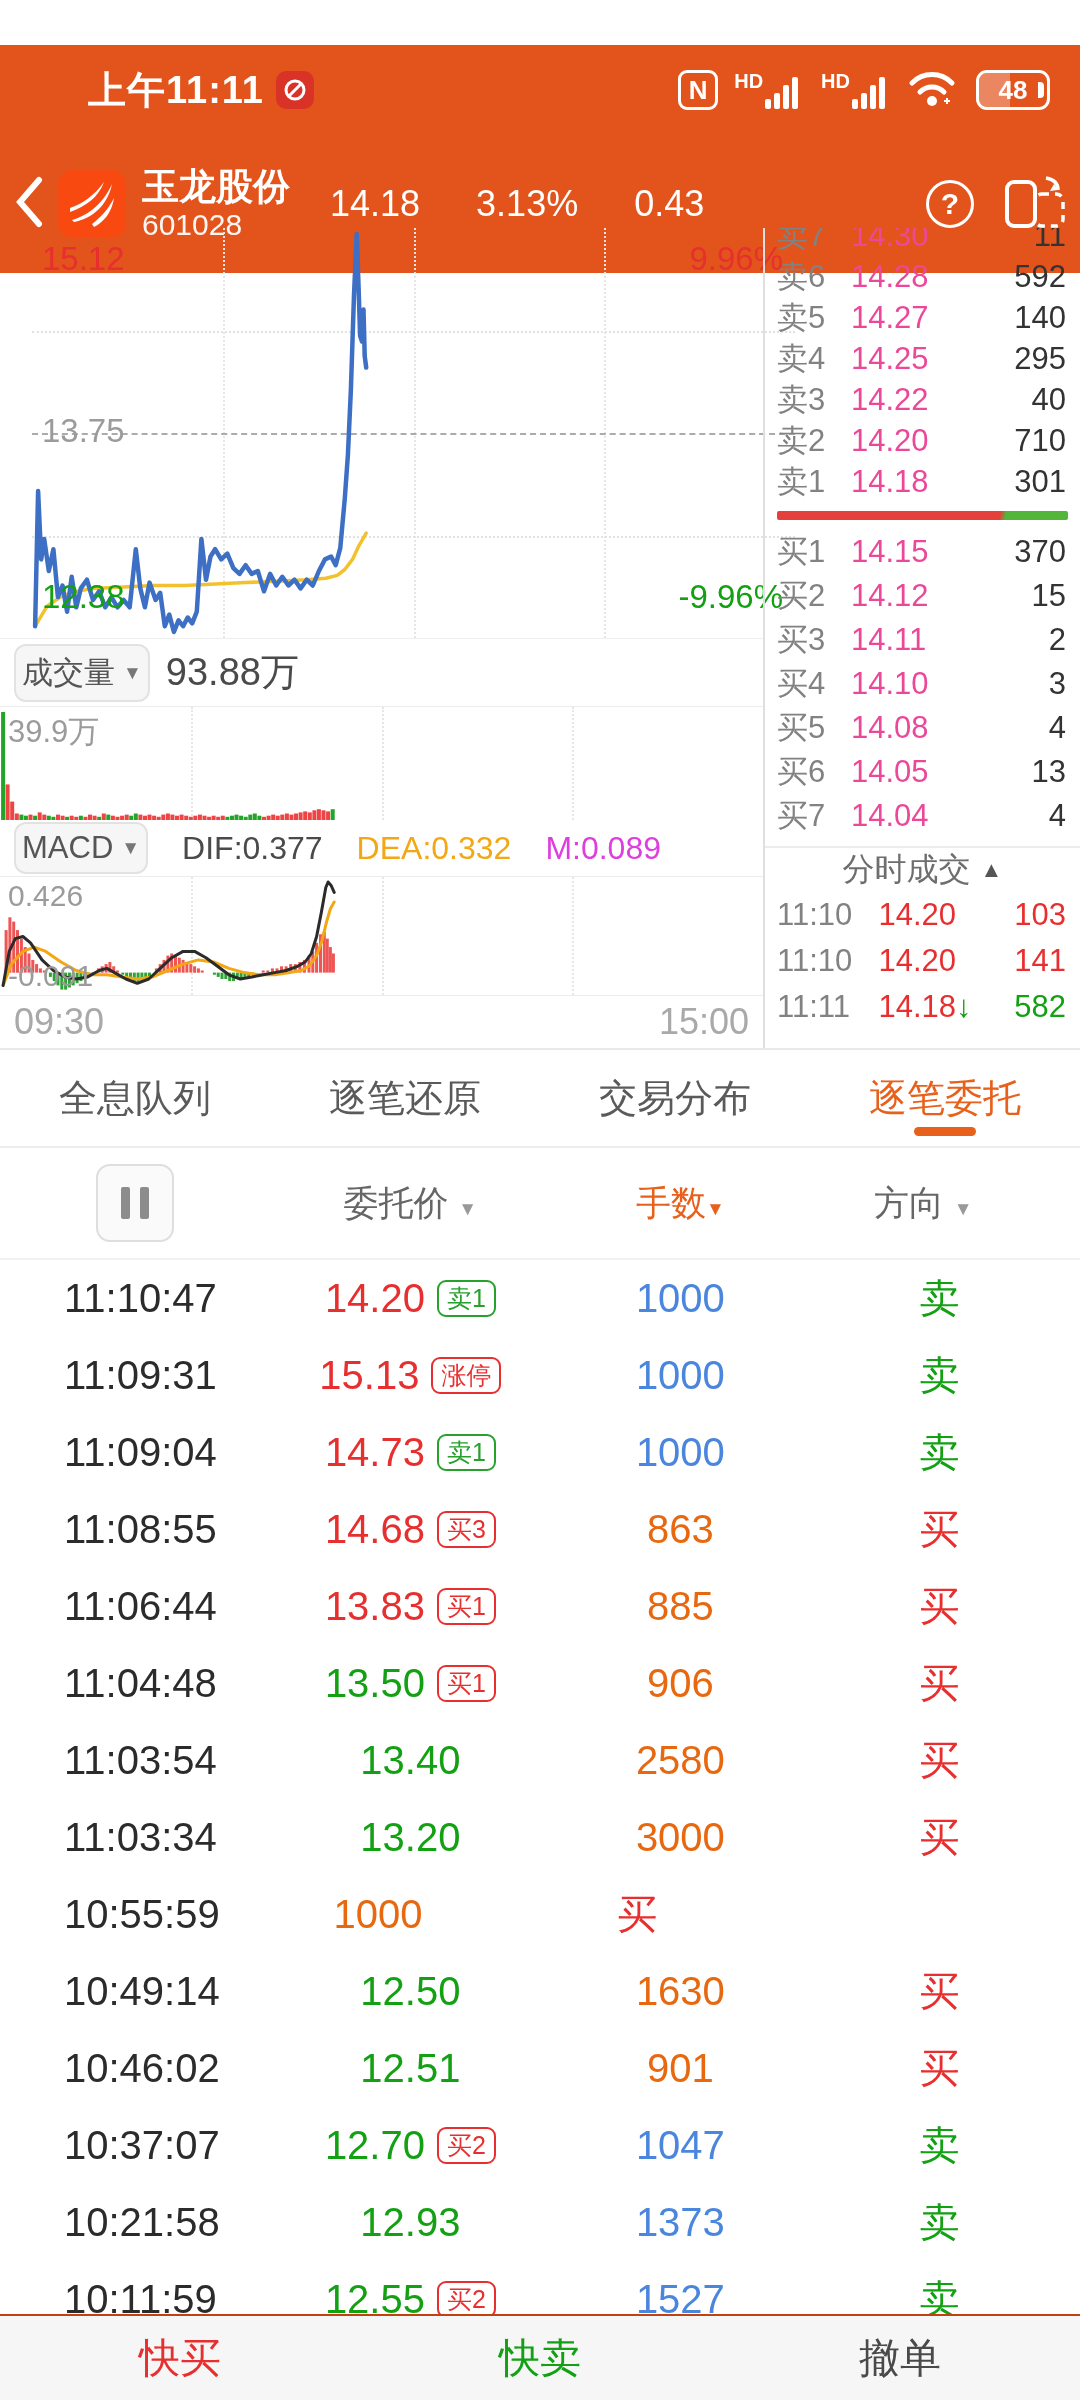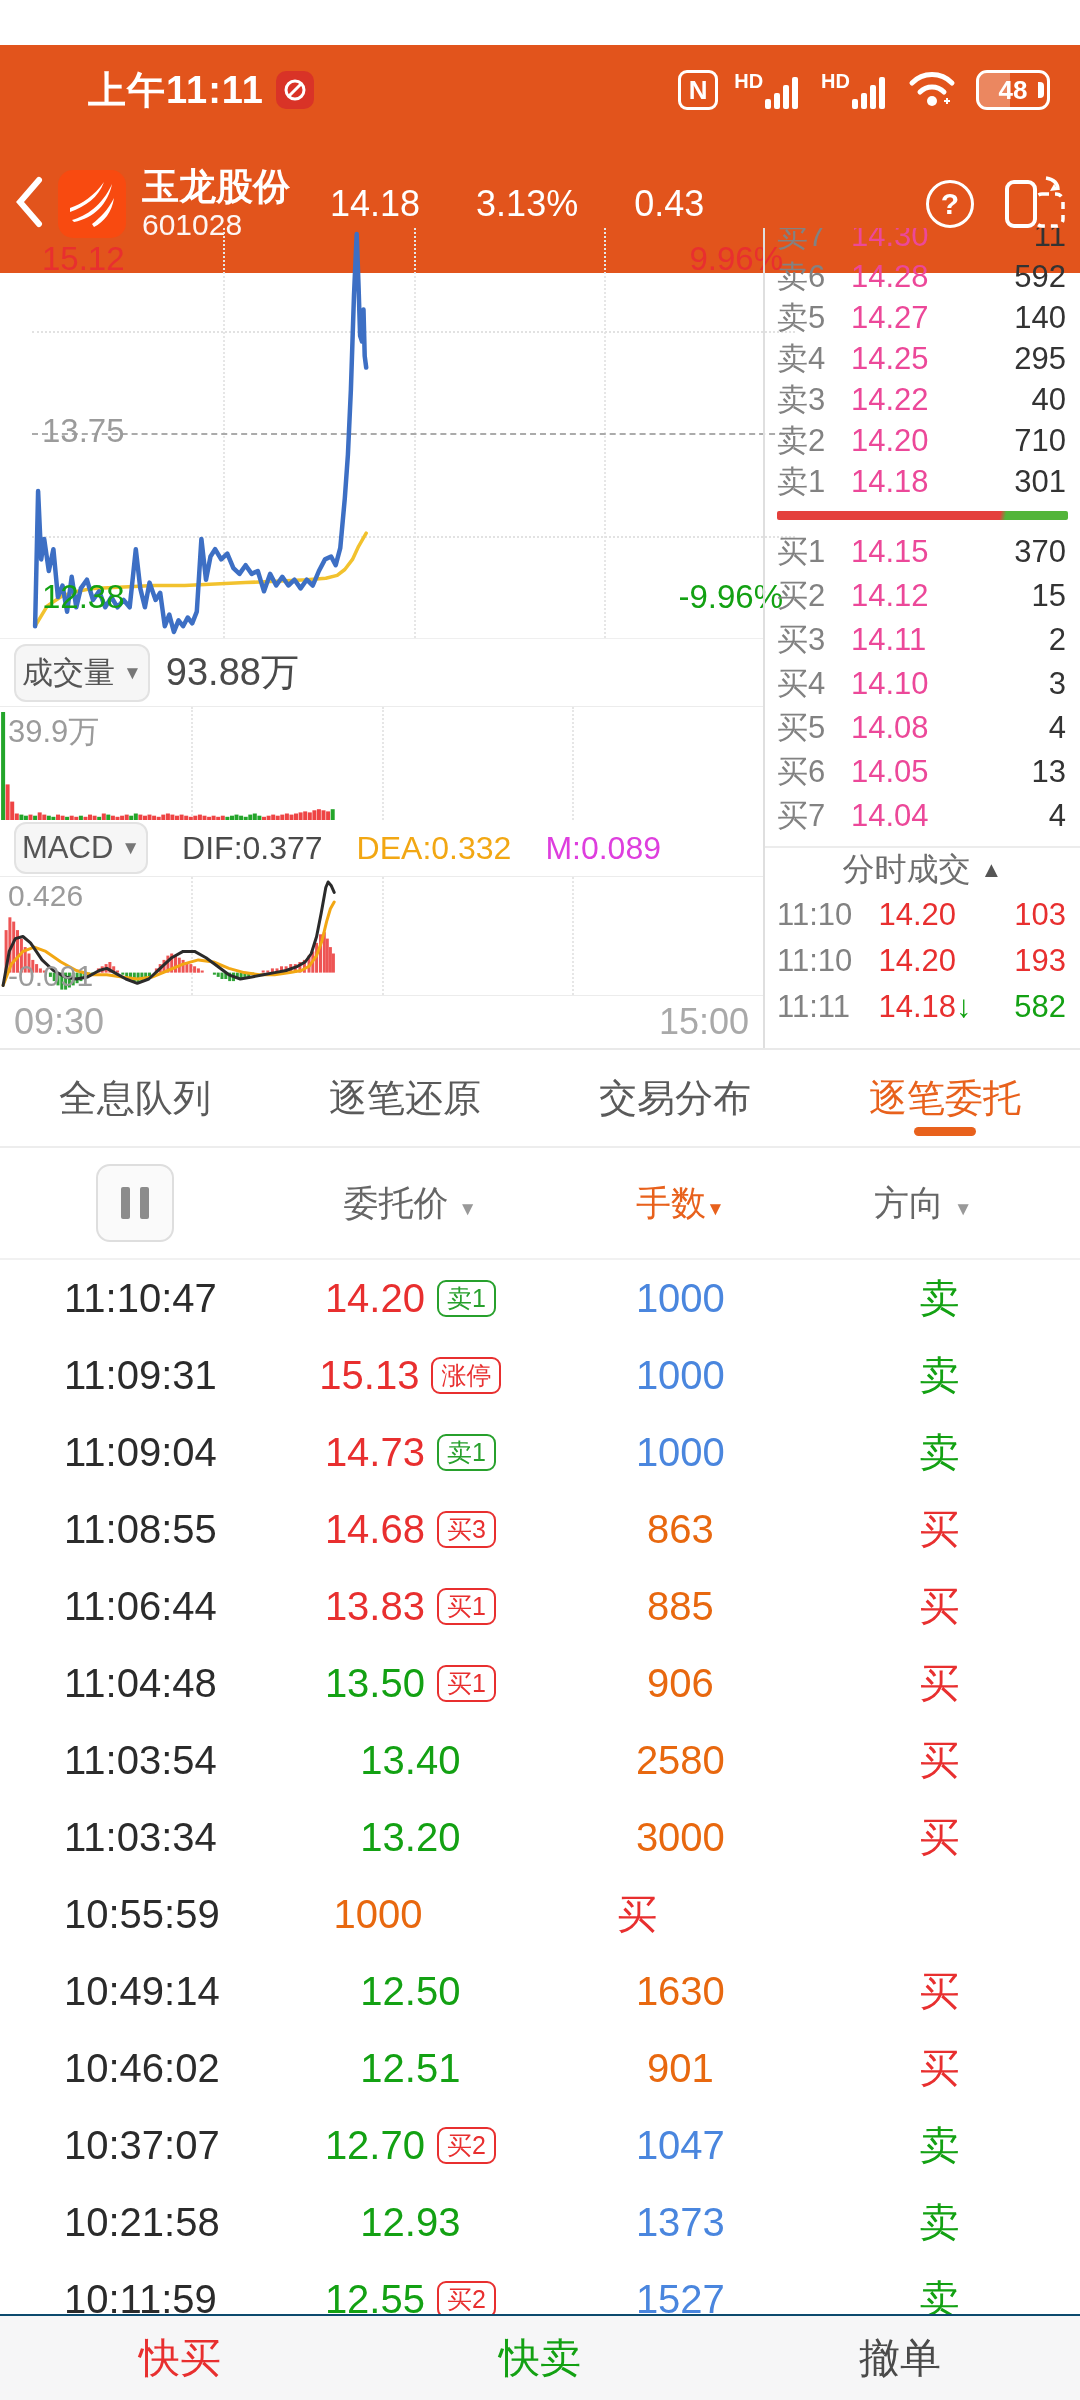--- a/index.html
+++ b/index.html
@@ -97,21 +97,21 @@
   .c-time { width:24%; padding-left:64px; font-size:40px; color:#2b2b2b; }
   .c-price { width:28%; display:flex; align-items:center; justify-content:center; gap:12px; font-size:40px; }
   .c-lots { width:22%; text-align:center; font-size:40px; }
   .c-dir { width:26%; text-align:center; font-size:40px; }
   .red { color:#E82F2F; } .green { color:#13A113; } .blue { color:#4A86DE; } .orange { color:#E8680F; }
   .badge { font-size:25px; border-radius:9px; padding:3px 8px; line-height:1.1; font-weight:500; }
   .badge.bred { color:#E82F2F; border:2.5px solid #E82F2F; }
   .badge.bgreen { color:#27A02C; border:2.5px solid #27A02C; }
 
   
-  .bottombar { position:absolute; left:0; top:2314px; width:1080px; height:86px; background:#F6F6F7; border-top:2px solid #0c4a6e; display:flex; }
+  .bottombar { position:absolute; left:0; top:2314px; width:1080px; height:86px; background:#F6F6F7; border-top:2px solid #c2410c; display:flex; }
   .bb { flex:1; display:flex; align-items:center; justify-content:center; font-size:41px; }
   .bb-buy { color:#E82F2F; } .bb-sell { color:#13A113; } .bb-cancel { color:#4a4a4a; }
 </style>
 </head>
 <body>
 
 <div class="screen">
 
   <div class="topband">
     <div class="statusbar">
@@ -518,21 +518,21 @@
     <span class="tt">11:10</span>
     <span class="tp">14.20</span>
     <span class="ta"></span>
     <span class="tv volred">103</span>
   </div>
 
   <div class="trow2">
     <span class="tt">11:10</span>
     <span class="tp">14.20</span>
     <span class="ta"></span>
-    <span class="tv volred">193</span>
+    <span class="tv volred">141</span>
   </div>
 
   <div class="trow2">
     <span class="tt">11:11</span>
     <span class="tp">14.18</span>
     <span class="ta">↓</span>
     <span class="tv volgreen">582</span>
   </div>
 </div>
     </div>

